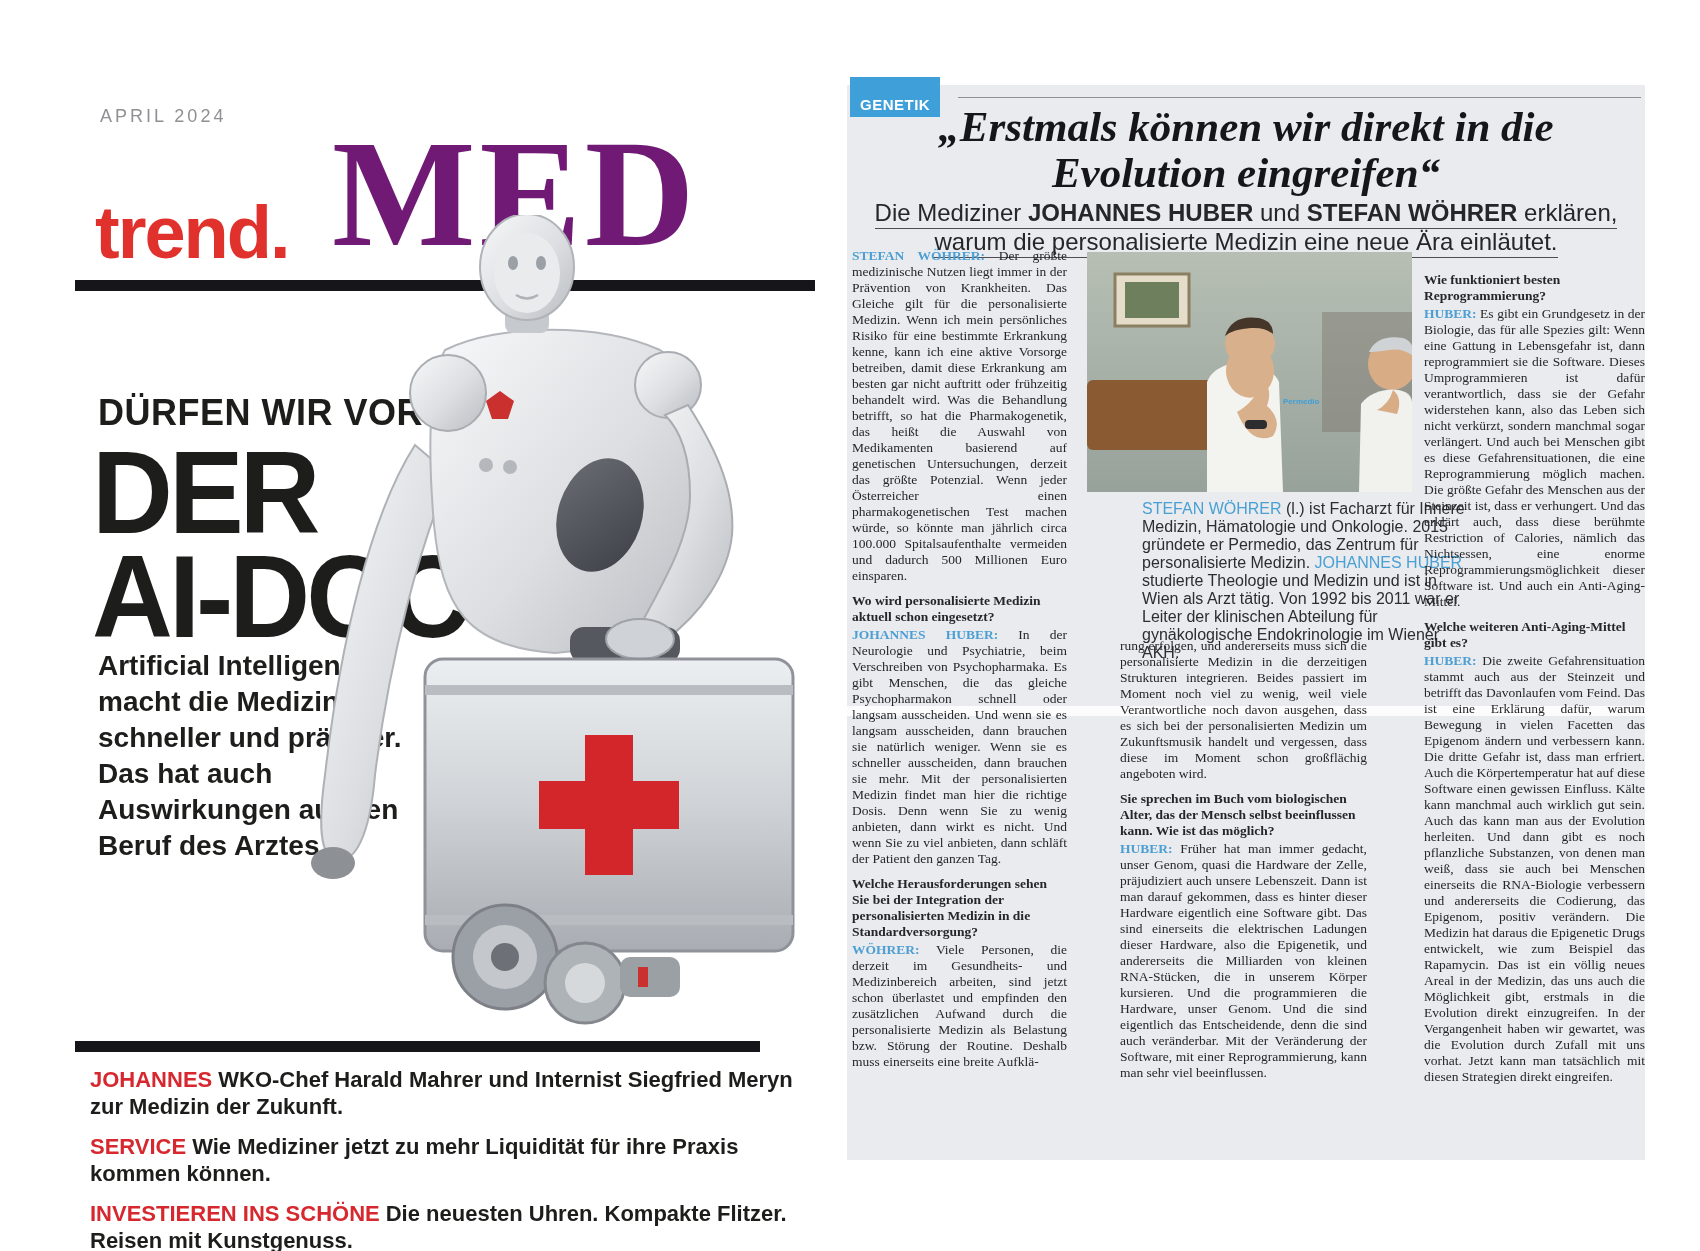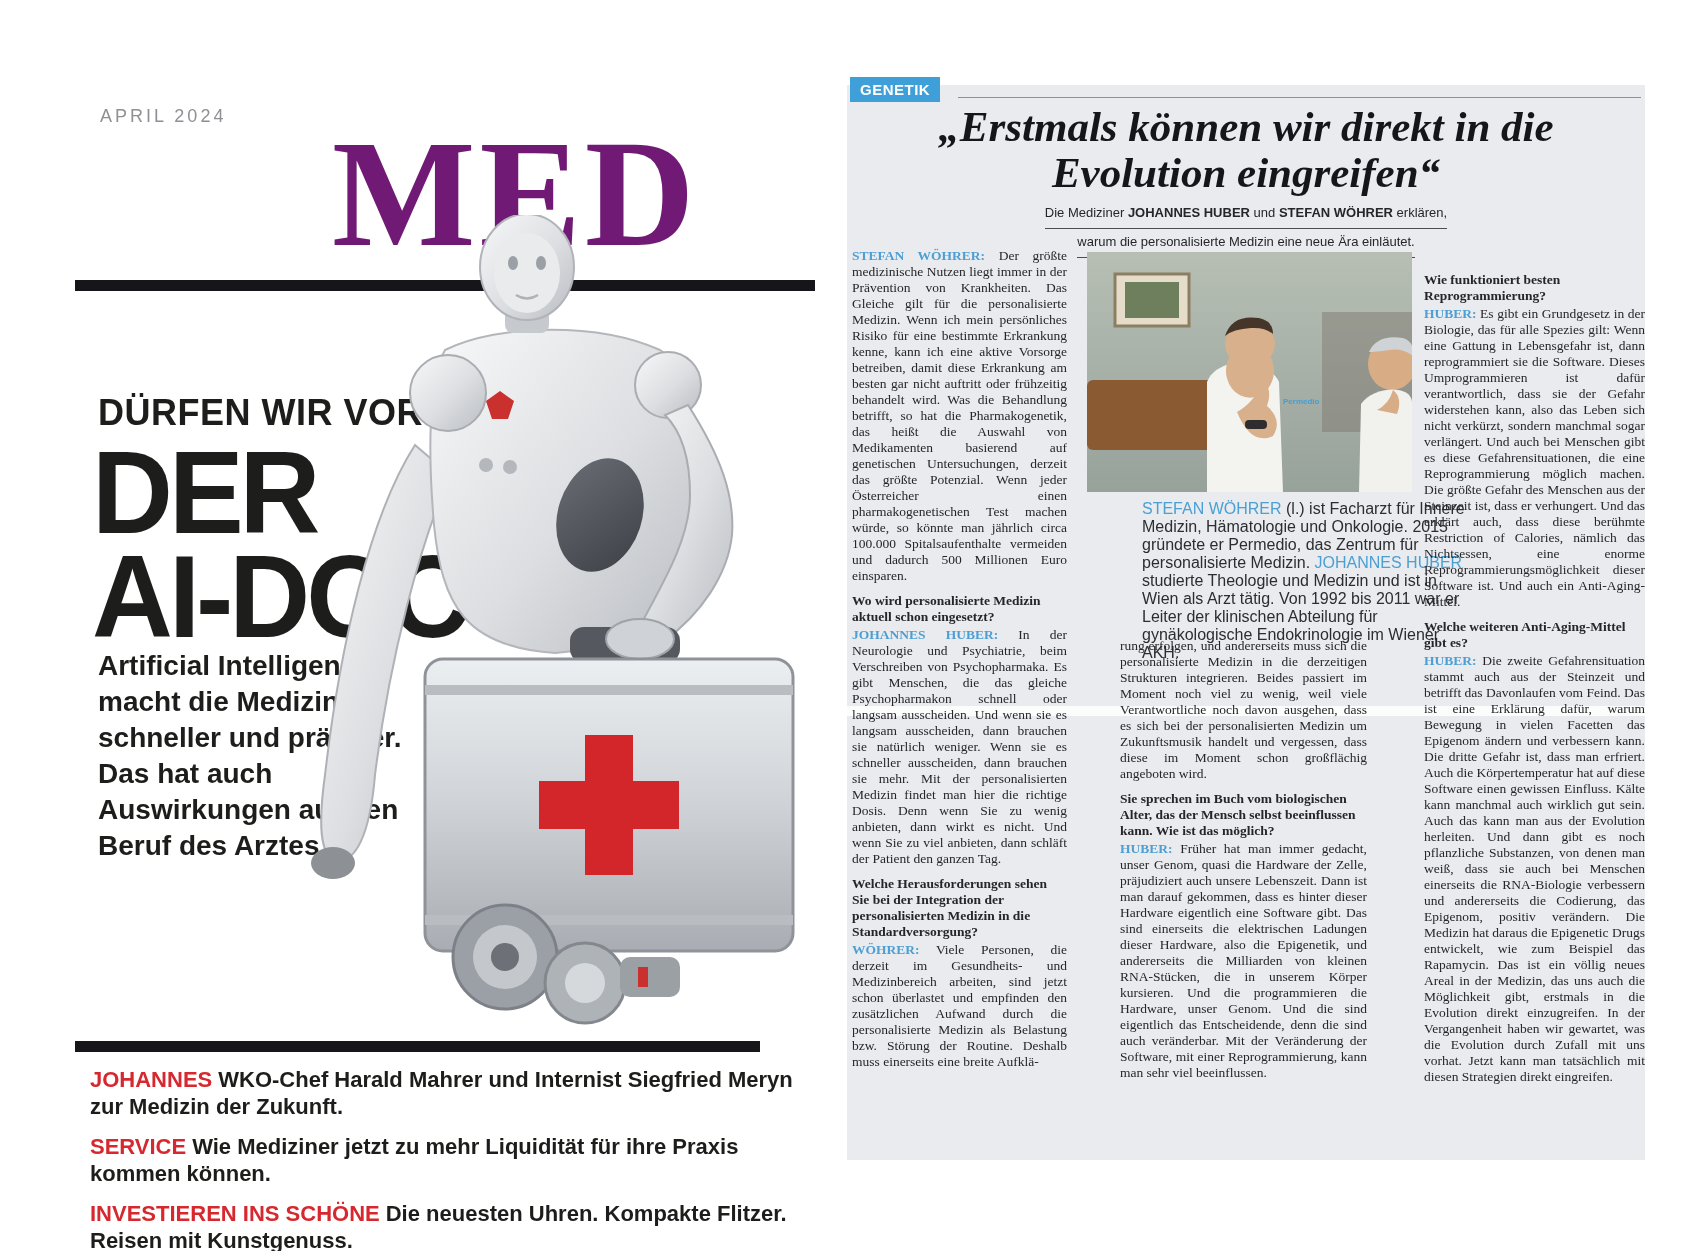--- a/index.html
+++ b/index.html
@@ -21,25 +21,25 @@
   .cover-rule-bottom{left:75px;top:1041px;width:685px;height:11px;background:#15151a;}
   .teasers{left:90px;top:1066px;width:720px;}
   .teaser{font-size:22px;font-weight:bold;color:#1d1d1b;margin-bottom:13px;line-height:27px;}
   .teaser .lab{color:#d6282e;margin-right:6px;}
   .robot{left:300px;top:215px;width:520px;height:840px;}
 
   
   .panel{left:847px;top:85px;width:798px;height:1075px;background:#e9ebee;}
   .tag-rule{left:958px;top:97px;width:683px;height:1px;background:#8d9196;}
   .genetik-tag{left:850px;top:77px;background:#3f9fd8;color:#fff;font-size:15px;font-weight:bold;
-               letter-spacing:.5px;padding:4px 10px 4px 10px;}
+               letter-spacing:.5px;padding:19px 10px 4px 10px;}
   .headline{left:847px;top:104px;width:798px;text-align:center;
             font-family:"Liberation Serif",serif;font-style:italic;font-weight:bold;
             font-size:43px;line-height:46px;color:#16161a;}
-  .dek{left:847px;top:200px;width:798px;text-align:center;font-size:13px;color:#26262a;line-height:26px;}
+  .dek{left:847px;top:200px;width:798px;text-align:center;font-size:24px;color:#26262a;line-height:26px;}
   .dek .u{display:inline-block;border-bottom:1.5px solid #4a4d52;padding-bottom:2px;}
   .dek b{font-weight:bold;}
 
   .bodycol{font-family:"Liberation Serif",serif;font-size:13.5px;line-height:16px;color:#26262a;
            text-align:justify;}
   .bodycol p{margin:0 0 0 0;}
   .bodycol p + p{margin-top:2px;}
   .qhead{font-weight:bold;margin:9px 0 1px 0 !important;text-align:left;}
   .speaker{color:#4d9fd3;font-weight:bold;}
   .col1{left:852px;top:248px;width:215px;}
@@ -53,20 +53,21 @@
 
   .band{left:847px;top:706px;width:798px;height:10px;background:rgba(255,255,255,.85);}
 </style>
 </head>
 <body>
 
 <div id="page">
 
   <div class="abs issue-date">APRIL 2024</div>
 
+  <span class="abs logo-trend">trend.</span>
   <span class="abs logo-med">MED</span>
   <div class="abs cover-rule-top"></div>
 
   <div class="abs kicker">DÜRFEN WIR VORSTELLEN?</div>
   <div class="abs big-title t1">DER</div>
   <div class="abs big-title t2">AI-DOC</div>
   <div class="abs standfirst">Artificial Intelligence macht die Medizin schneller und präziser. Das hat auch Auswirkungen auf den Beruf des Arztes.</div>
 
   <svg class="abs robot" viewBox="0 0 520 840">
     <defs>

